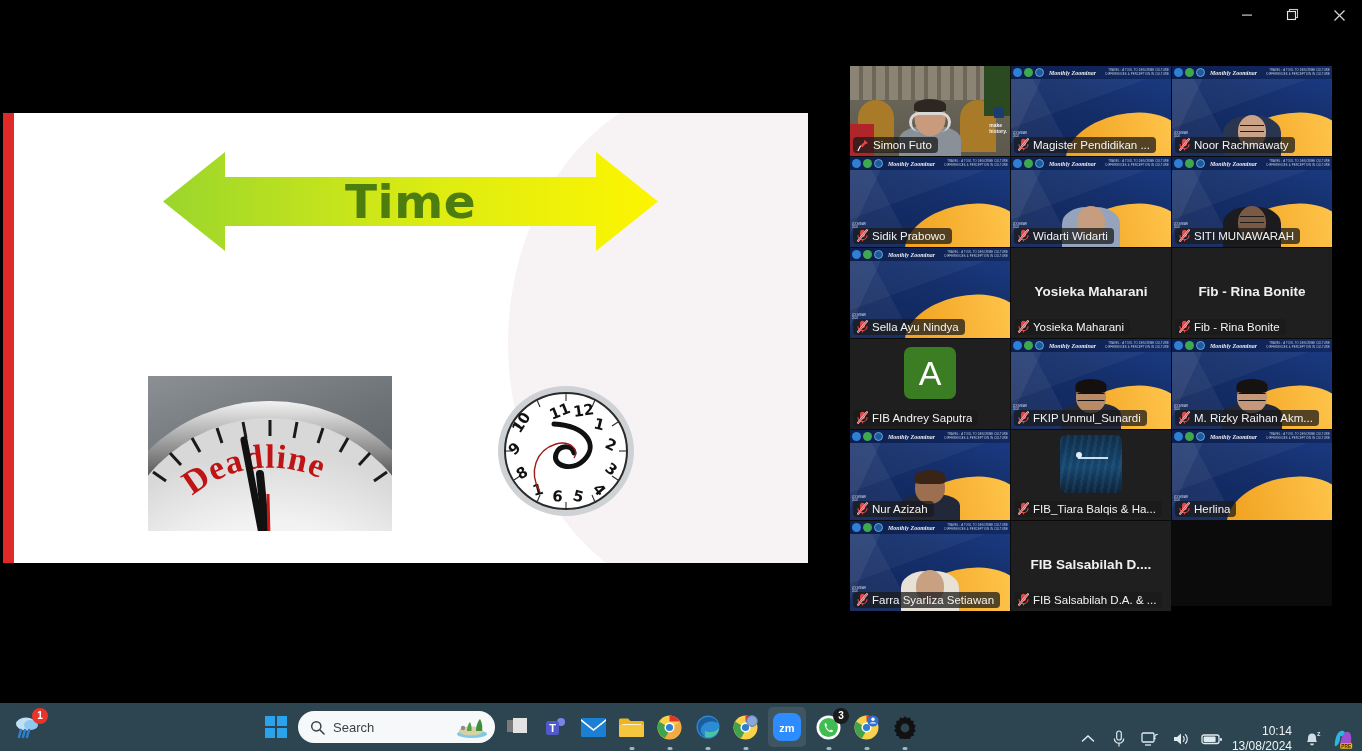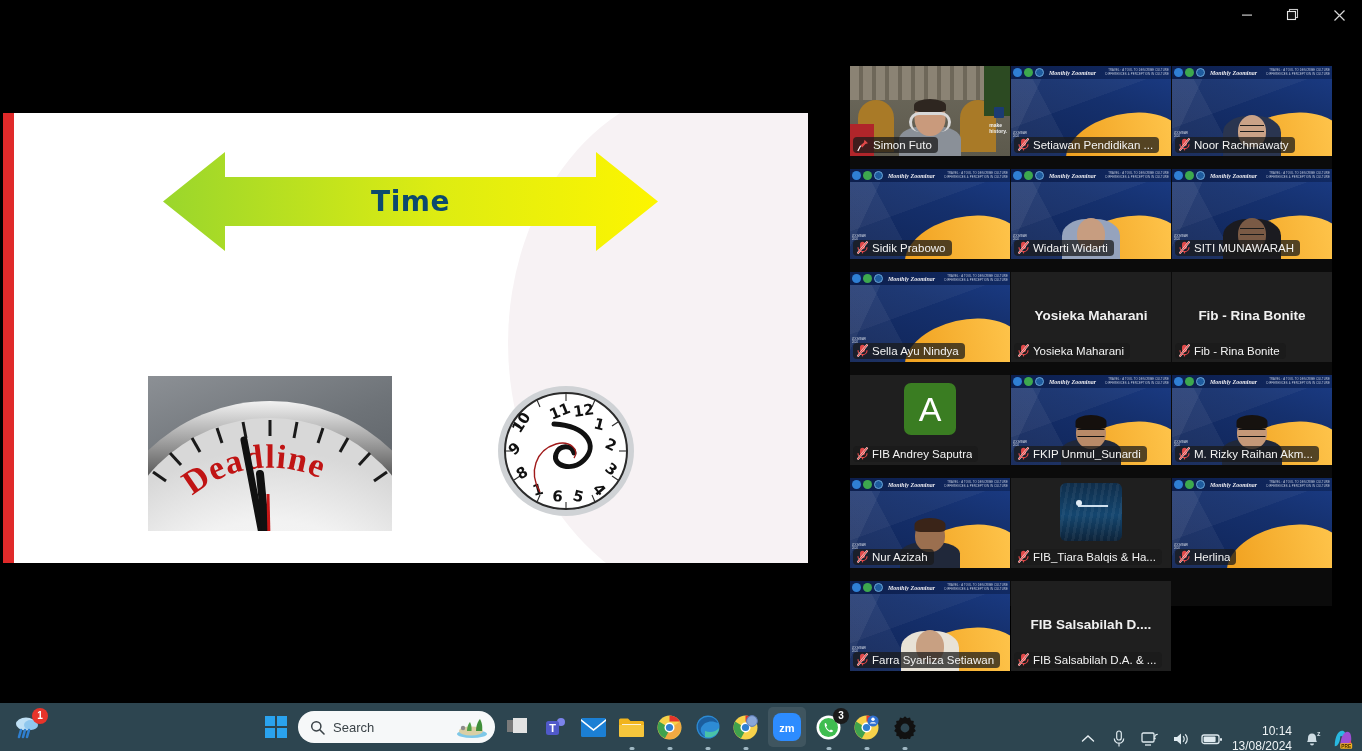--- a/index.html
+++ b/index.html
@@ -22,40 +22,40 @@
     overflow:hidden; }
   .slide-redbar { position:absolute; left:0; top:0; width:11px; height:100%; background:#e02a2a; }
   .slide-swoosh { position:absolute; right:-120px; top:-30px; width:420px; height:520px;
     border-radius:50%; background:#f7f2f4; }
 
   
   .arrow-wrap { position:absolute; left:160px; top:37px; width:495px; height:103px; }
   .arrow-wrap svg { display:block; width:100%; height:100%; }
   .arrow-label { position:absolute; left:0; top:0; width:100%; height:100%;
     display:flex; align-items:center; justify-content:center;
-    font-family:"DejaVu Sans", sans-serif; font-weight:bold; font-size:28px; color:#0c4a6e;
+    font-family:"DejaVu Sans", sans-serif; font-weight:bold; font-size:47px; color:#4d7c0f;
     letter-spacing:0.5px; }
 
   
   .clk-deadline { position:absolute; left:145px; top:263px; width:244px; height:155px;
     background:linear-gradient(160deg,#8c9095 0%,#6e7378 45%,#53585d 100%);
     overflow:hidden; }
   .clk-deadline svg, .clk-melt svg { display:block; }
   .clk-melt { position:absolute; left:489px; top:271px; width:148px; height:135px; }
 
   
   .cap { position:absolute; font-family:"Liberation Serif", serif; font-weight:bold;
     color:#101a2e; text-align:center; line-height:1.18; }
   .cap1 { left:160px; top:445px; width:222px; font-size:25px; }
   .cap2 { left:446px; top:448px; width:224px; font-size:25px; }
 
   
   .grid { position:absolute; left:850px; top:66px; width:482px; height:540px;
     display:grid; grid-template-columns:repeat(3,160px); grid-template-rows:repeat(6,90px);
-    gap:13px 1px; background:#0b0b0b; }
+    gap:1px 1px; background:#0b0b0b; }
   .tile { position:relative; width:160px; height:90px; background:#1f1f1f; overflow:hidden; }
   .tile.active { outline:2px solid #3ee58c; outline-offset:-2px; z-index:5; }
 
   
   .vbg { position:absolute; inset:0;
     background:
       linear-gradient(115deg, rgba(255,255,255,0.055) 0 18%, rgba(0,0,0,0) 18.2% 100%),
       linear-gradient(62deg, rgba(255,255,255,0.05) 0 30%, rgba(0,0,0,0) 30.2% 100%),
       linear-gradient(160deg, rgba(255,255,255,0.04) 0 42%, rgba(0,0,0,0) 42.2% 100%),
       linear-gradient(200deg,#1b3c86 0%, #15306d 40%, #102456 100%); }
@@ -300,21 +300,21 @@
         <div class="nm">
       <span class="mic-off">
     <svg width="11" height="13" viewBox="0 0 11 13">
       <rect x="3" y="0.8" width="5" height="7.4" rx="2.5" fill="#e04848"></rect>
       <path d="M1 6.2 A4.5 4.5 0 0 0 10 6.2" fill="none" stroke="#e04848" stroke-width="1.2"></path>
       <line x1="5.5" y1="10.3" x2="5.5" y2="12.4" stroke="#e04848" stroke-width="1.2"></line>
       <line x1="0.6" y1="12.4" x2="10.4" y2="0.6" stroke="#ffffff" stroke-width="2"></line>
       <line x1="0.6" y1="12.4" x2="10.4" y2="0.6" stroke="#e04848" stroke-width="1.2"></line>
     </svg>
           </span>
-          <span class="nm-txt">Setiawan Pendidikan ...</span>
+          <span class="nm-txt">Magister Pendidikan ...</span>
     </div>
       </div>
       <div class="tile">
         <div class="vbg">
       <div class="vbg-swoosh2"></div>
       <div class="vbg-swoosh"></div>
       <div class="vbg-badge">ZOOMINAR<br>2024</div>
     </div>
         <div class="vbg-header">
     <span class="vbg-logos">

